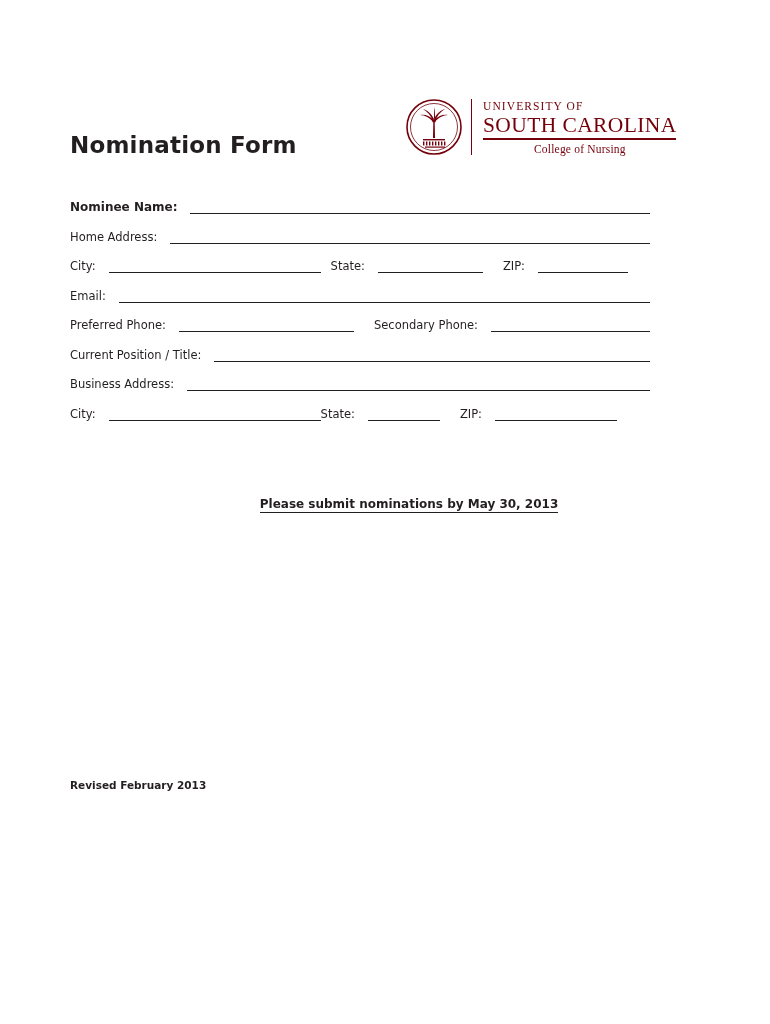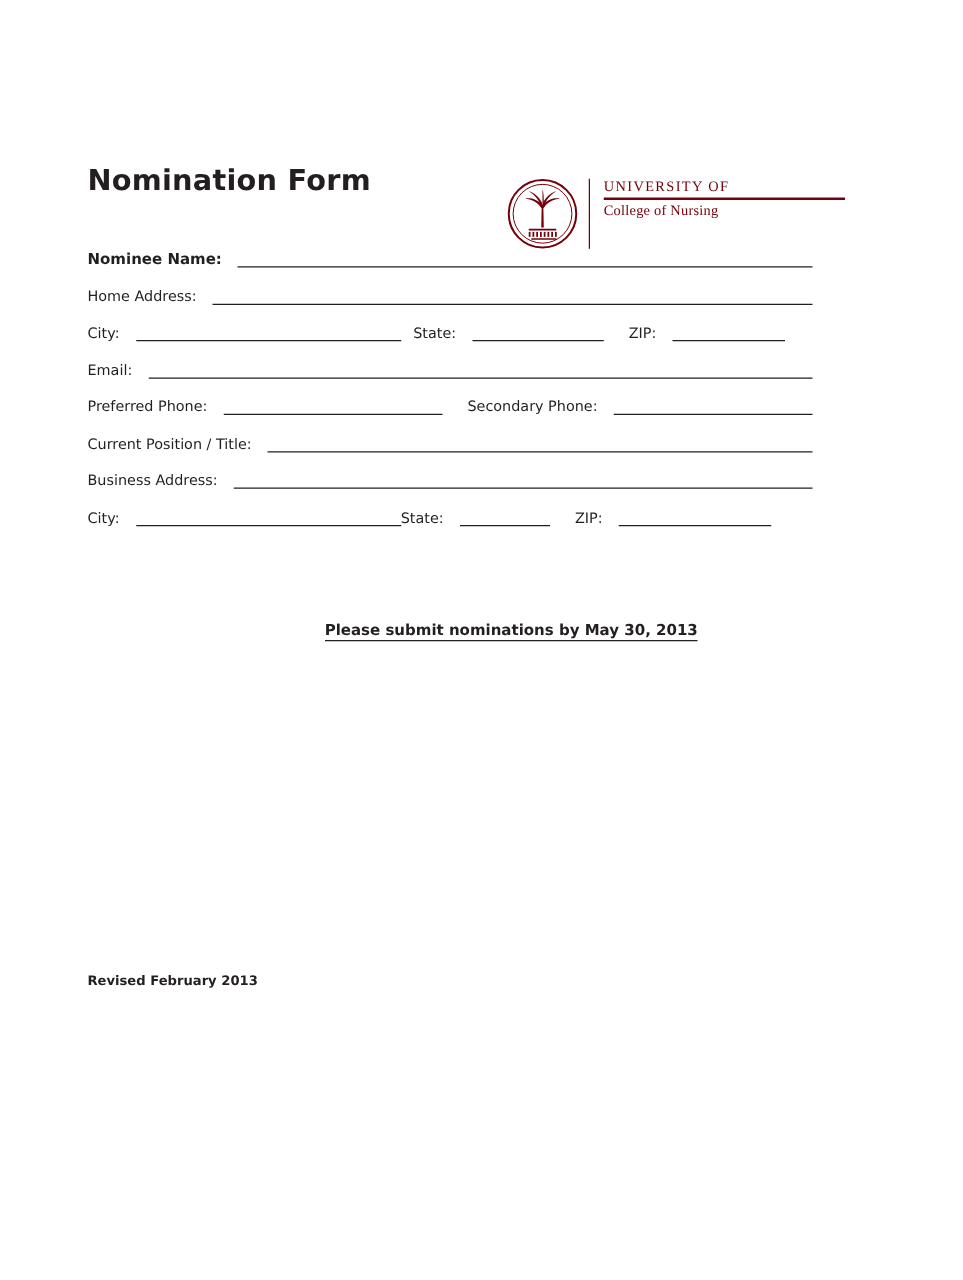--- a/index.html
+++ b/index.html
@@ -46,21 +46,20 @@
   }
 
   .logo-block {
     position: absolute;
     left: 335px;
     top: 8px;
     width: 295px;
     height: 62px;
     display: flex;
     align-items: flex-start;
-    margin-top: 44px;
   }
 
   .seal {
     width: 58px;
     height: 58px;
     flex: 0 0 auto;
     position: relative;
   }
 
   .logo-divider {
@@ -94,20 +93,21 @@
     background: #73000a;
     width: 193px;
     margin: 1px 0 3px 0;
   }
   .logo-college {
     font-family: "Liberation Serif", serif;
     font-size: 11.5px;
     color: #73000a;
     letter-spacing: 0.2px;
     line-height: 13px;
+    text-align: center;
   }
 
   
   .form-area {
     position: absolute;
     left: 70px;
     top: 200px;
     width: 580px;
   }
 
@@ -210,20 +210,21 @@
             <rect x="33" y="43.5" width="1.4" height="4"></rect>
             <rect x="36" y="43.5" width="1.4" height="4"></rect>
             <rect x="39" y="43.5" width="1.4" height="4"></rect>
           </g>
           <path d="M20 48.5 h20 v1.2 h-20 z" fill="#73000a"></path>
         </svg>
       </div>
       <div class="logo-divider"></div>
       <div class="logo-text">
         <div class="logo-univ">UNIVERSITY OF</div>
+        <div class="logo-sc">SOUTH CAROLINA</div>
         <div class="logo-rule"></div>
         <div class="logo-college">College of Nursing</div>
       </div>
     </div>
   </div>
 
   <div class="form-area">
 
     <div class="field-row">
       <span class="field-label bold">Nominee Name:</span>

